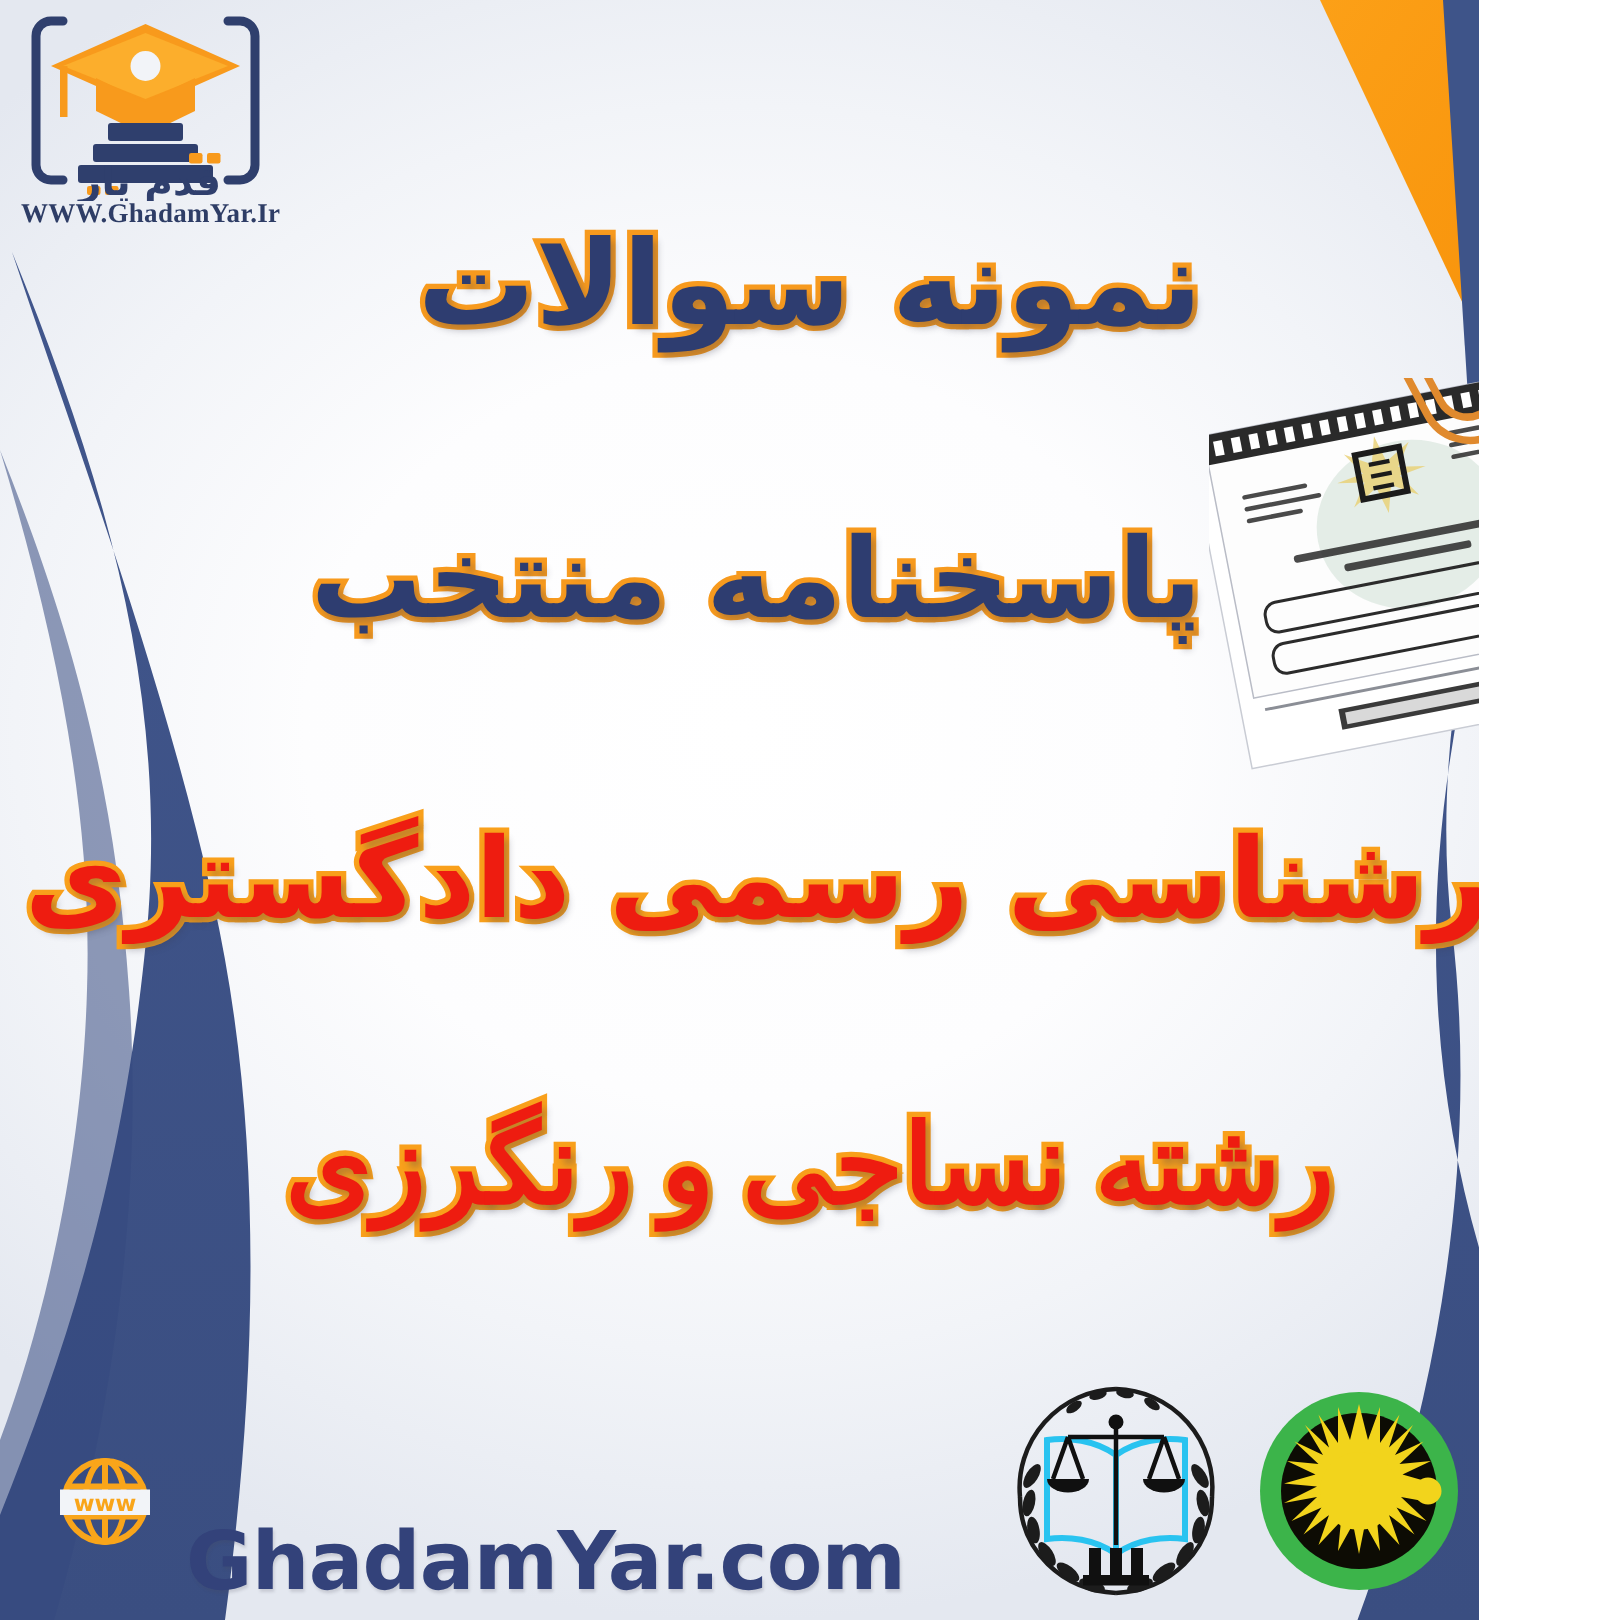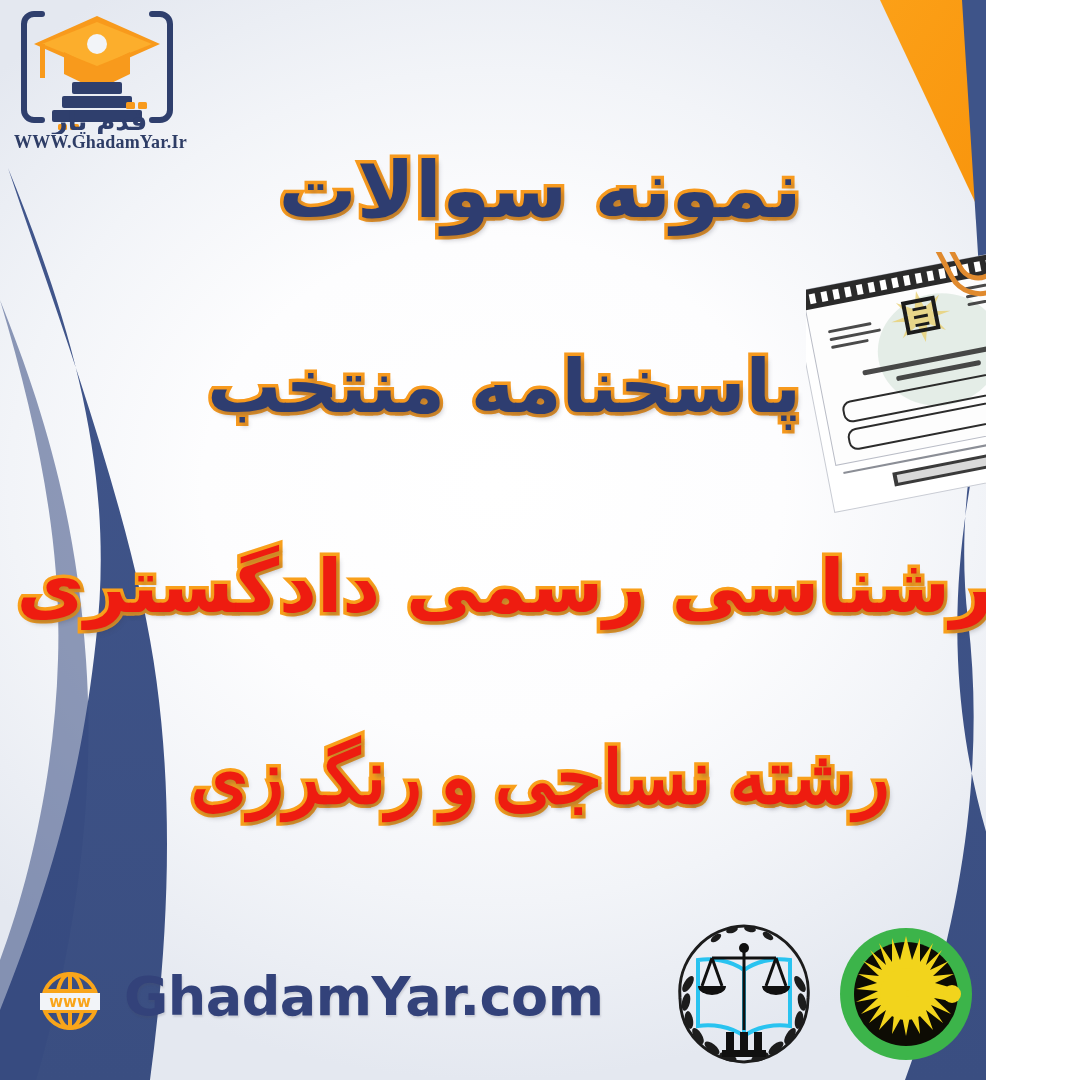--- a/index.html
+++ b/index.html
@@ -61,20 +61,21 @@
   .footer-brand{
     position:absolute;left:34px;top:965px;height:100px;
     display:flex;align-items:flex-start;gap:18px;
   }
   .globe{width:72px;height:72px;}
   .footer-text{
     font-family:"DejaVu Sans", sans-serif;
     font-size:54px;font-weight:700;color:#33427a;letter-spacing:-0.5px;
     text-shadow:1px 2px 2px rgba(70,70,90,.18);
     white-space:nowrap;
+    margin-top:44px;
   }
   .seal-justice{position:absolute;left:664px;top:912px;width:160px;height:160px;}
   .seal-green{position:absolute;left:838px;top:926px;width:136px;height:136px;}
 </style>
 </head>
 <body>
 
 <div id="poster">
 
   <svg class="bg-svg" viewBox="0 0 1080 1080">

